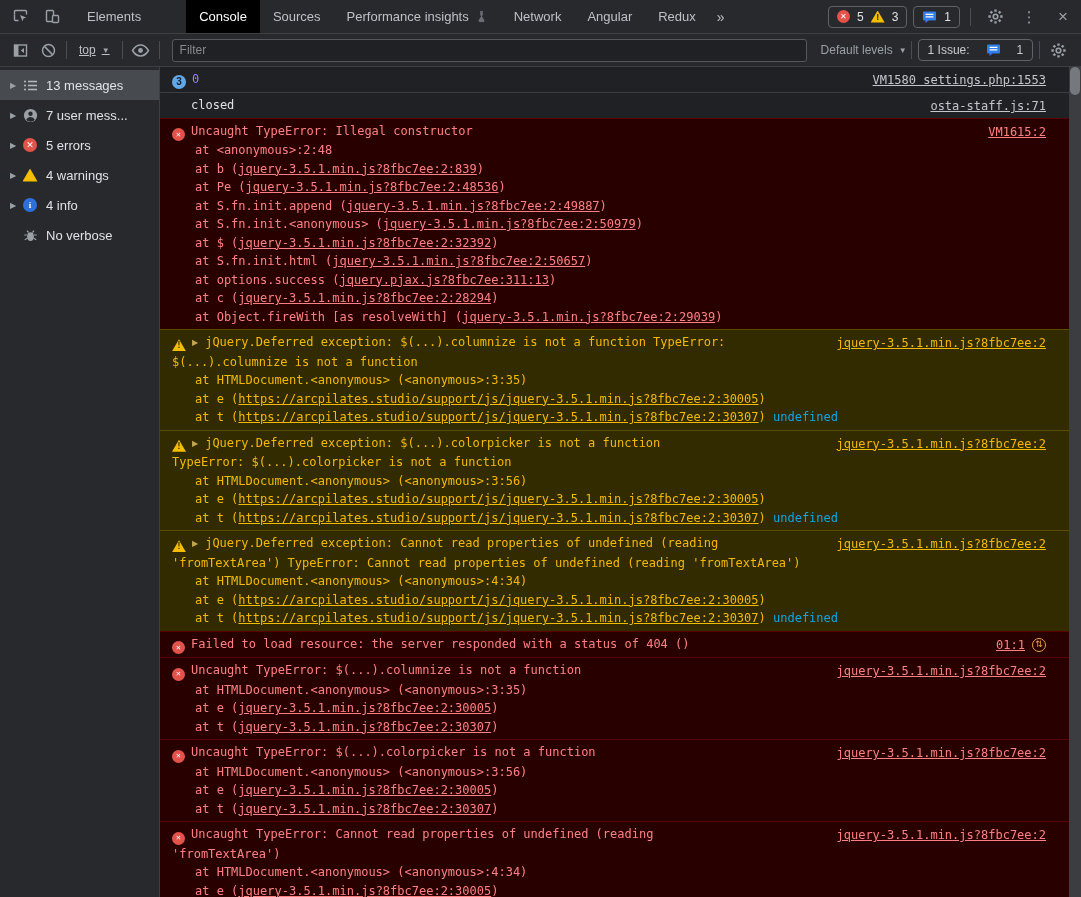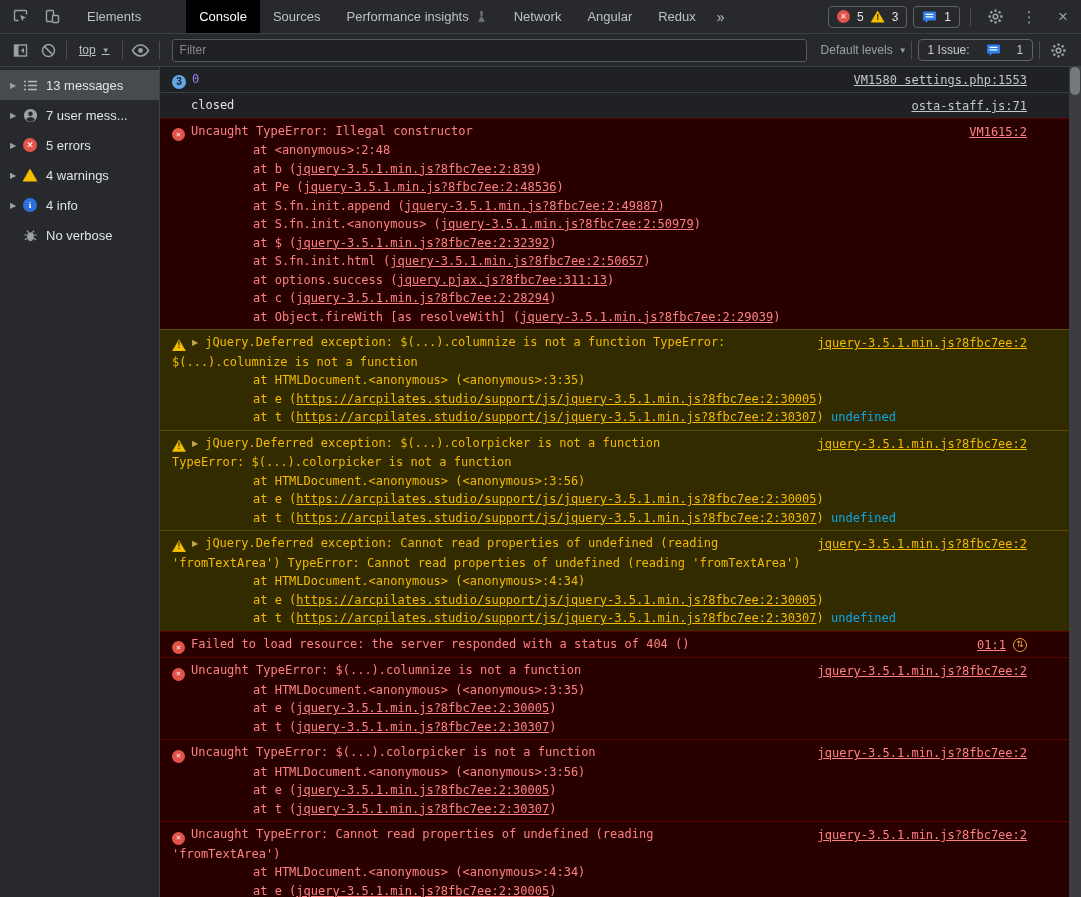--- a/index.html
+++ b/index.html
@@ -92,26 +92,26 @@
   
   .messages {
     position:absolute; left:0; top:0; right:12px; bottom:0; overflow:hidden;
     font-family:"DejaVu Sans Mono", monospace; font-size:12px; line-height:18.5px;
   }
   .msg { position:relative; padding:3px 0; border-bottom:1px solid #3a3d42; }
   .msg.error { background:#290000; color:#ff8080; border-bottom-color:#5c0000; border-top:1px solid #5c0000; margin-top:-1px; }
   .msg.warning { background:#332b00; color:#f2ba00; border-bottom-color:#5a4d00; border-top:1px solid #5a4d00; margin-top:-1px; }
   .msg.log, .msg.info { color:#dfe1e5; }
   .line { padding-left:12px; white-space:pre-wrap; min-height:18.5px; }
-  .line.stack { padding-left:93px; }
+  .line.stack { padding-left:35px; }
   .lnk { color:inherit; text-decoration:underline; cursor:pointer; }
   .msg.log .lnk, .msg.info .lnk { color:#c3c7cb; }
   .muted { color:#0ea5e9; }
   .num { color:#9980ff; }
-  .loc { position:absolute; top:4px; right:42px; display:flex; align-items:center; gap:7px; }
+  .loc { position:absolute; top:4px; right:23px; display:flex; align-items:center; gap:7px; }
   .loc .lnk { white-space:nowrap; }
   .gicon { display:inline-flex; vertical-align:-2px; margin-right:6px; }
   .spacer { display:inline-block; width:19px; }
   .msg-caret { color:#c2a64f; font-size:8px; margin-right:7px; vertical-align:1px; cursor:pointer; font-family:"DejaVu Sans",sans-serif; }
   .repeat-badge {
     display:inline-flex; align-items:center; justify-content:center;
     min-width:14px; height:14px; border-radius:8px; padding:0 2px;
     background:#63a7e6; color:#17222e; font-size:10px; font-weight:bold;
     font-family:"Liberation Sans",sans-serif; margin-right:6px; vertical-align:-2px;
   }

